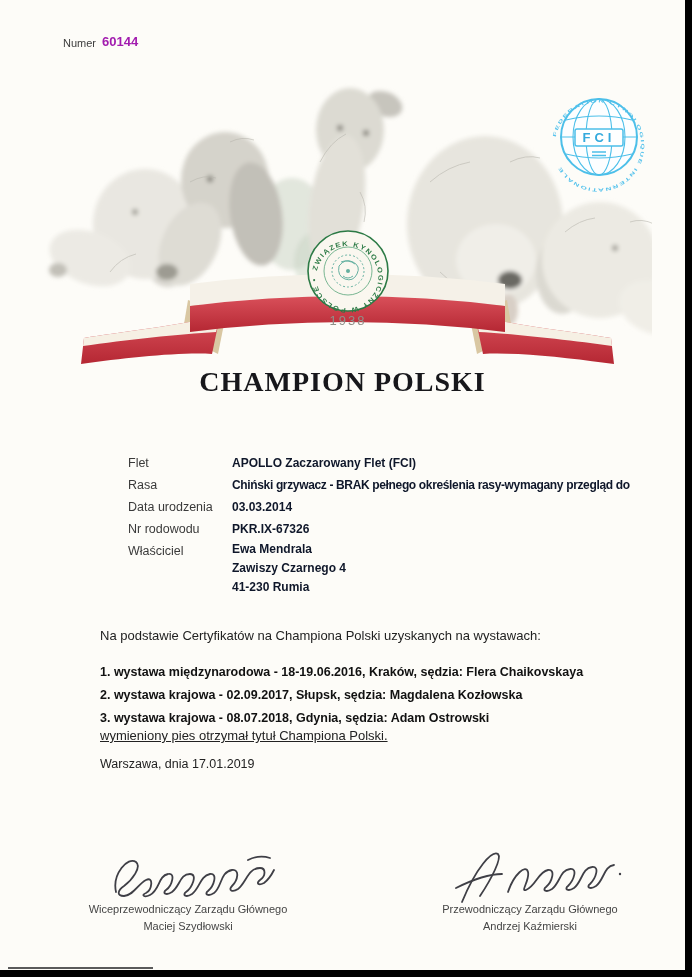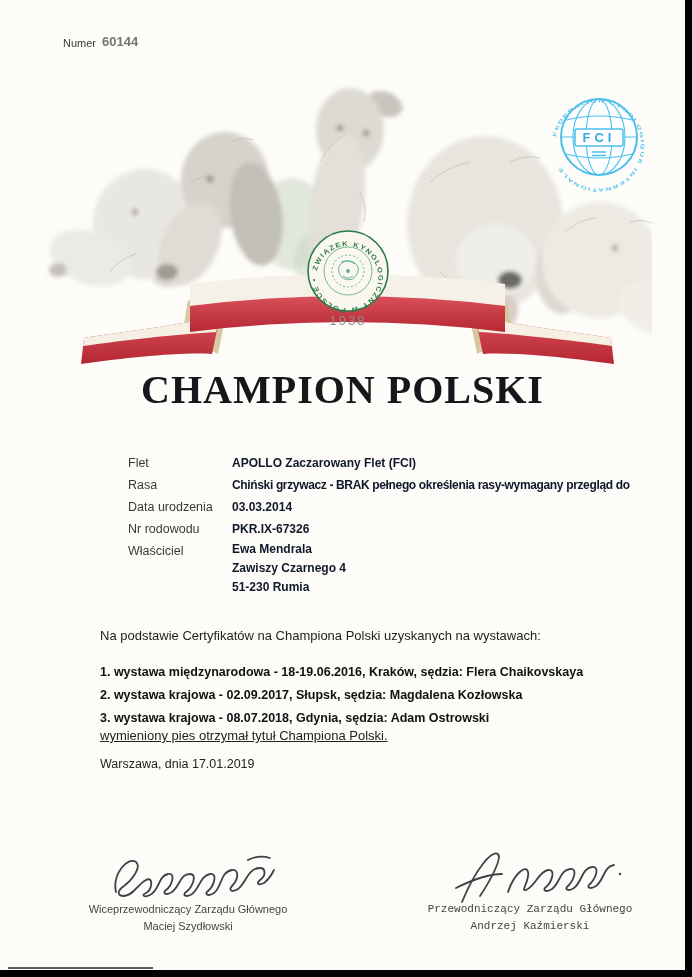--- a/index.html
+++ b/index.html
@@ -4,44 +4,44 @@
 <style>
   html,body{margin:0;padding:0;background:#e8e8e8;}
   .page{
     position:relative;width:692px;height:977px;margin:0 auto;
     background:#fdfcf8;overflow:hidden;
     font-family:"Liberation Sans","DejaVu Sans",sans-serif;color:#1a1a1a;
   }
   .abs{position:absolute;}
   
   .numer-label{left:63px;top:37px;font-size:11px;color:#3c3c3c;}
-  .numer-value{left:102px;top:34px;font-size:13px;font-weight:700;color:#737373;text-align:right;}
+  .numer-value{left:102px;top:34px;font-size:13px;font-weight:700;color:#a21caf;text-align:right;}
   
   .doc-title{
     left:0;right:7px;top:366px;text-align:center;
     font-family:"Liberation Serif","DejaVu Serif",serif;
-    font-size:40px;font-weight:700;letter-spacing:1px;color:#17171b;
+    font-size:28px;font-weight:700;letter-spacing:1px;color:#17171b;
   }
   
   .fields{left:128px;top:452px;width:560px;}
   .field-row{display:flex;line-height:22px;}
   .field-label{width:104px;flex:0 0 104px;font-size:12.5px;color:#3a3a3a;}
   .field-value{font-size:12px;font-weight:700;color:#0f172a;white-space:nowrap;}
   .field-value.tight{letter-spacing:-0.35px;}
   .owner-lines div{line-height:19px;}
   
   .intro{left:100px;top:628px;font-size:13px;color:#222;}
   .shows{left:100px;top:661px;font-size:12.5px;font-weight:700;color:#111;}
   .shows div{line-height:23px;white-space:nowrap;}
   .conclusion{left:100px;top:728px;font-size:13px;color:#222;text-decoration:underline;}
   .place-date{left:100px;top:757px;font-size:12.5px;color:#222;}
   
   .sig-caption{width:250px;text-align:center;font-size:11px;color:#454545;line-height:17px;top:901px;}
   .sig-caption-left{left:63px;}
-  .sig-caption-right{left:405px;font-family:Liberation Mono, monospace;}
+  .sig-caption-right{left:405px;}
   
   .right-strip{left:685px;top:0;width:7px;height:977px;background:#000;}
   .bottom-bar{left:0;top:970px;width:692px;height:7px;background:#000;}
   .bottom-gray-line{left:8px;top:967px;width:145px;height:2px;background:#5a5a5a;}
 </style>
 </head>
 <body>
 
 <div class="page">
 
@@ -172,21 +172,21 @@
     </div>
     <div class="field-row">
       <div class="field-label">Nr rodowodu</div>
       <div class="field-value">PKR.IX-67326</div>
     </div>
     <div class="field-row">
       <div class="field-label">Właściciel</div>
       <div class="field-value owner-lines">
         <div>Ewa Mendrala</div>
         <div>Zawiszy Czarnego 4</div>
-        <div>51-230 Rumia</div>
+        <div>41-230 Rumia</div>
       </div>
     </div>
   </div>
 
   <div class="abs intro">Na podstawie Certyfikatów na Championa Polski uzyskanych na wystawach:</div>
 
   <div class="abs shows">
     <div>1. wystawa międzynarodowa - 18-19.06.2016, Kraków, sędzia: Flera Chaikovskaya</div>
     <div>2. wystawa krajowa - 02.09.2017, Słupsk, sędzia: Magdalena Kozłowska</div>
     <div>3. wystawa krajowa - 08.07.2018, Gdynia, sędzia: Adam Ostrowski</div>

